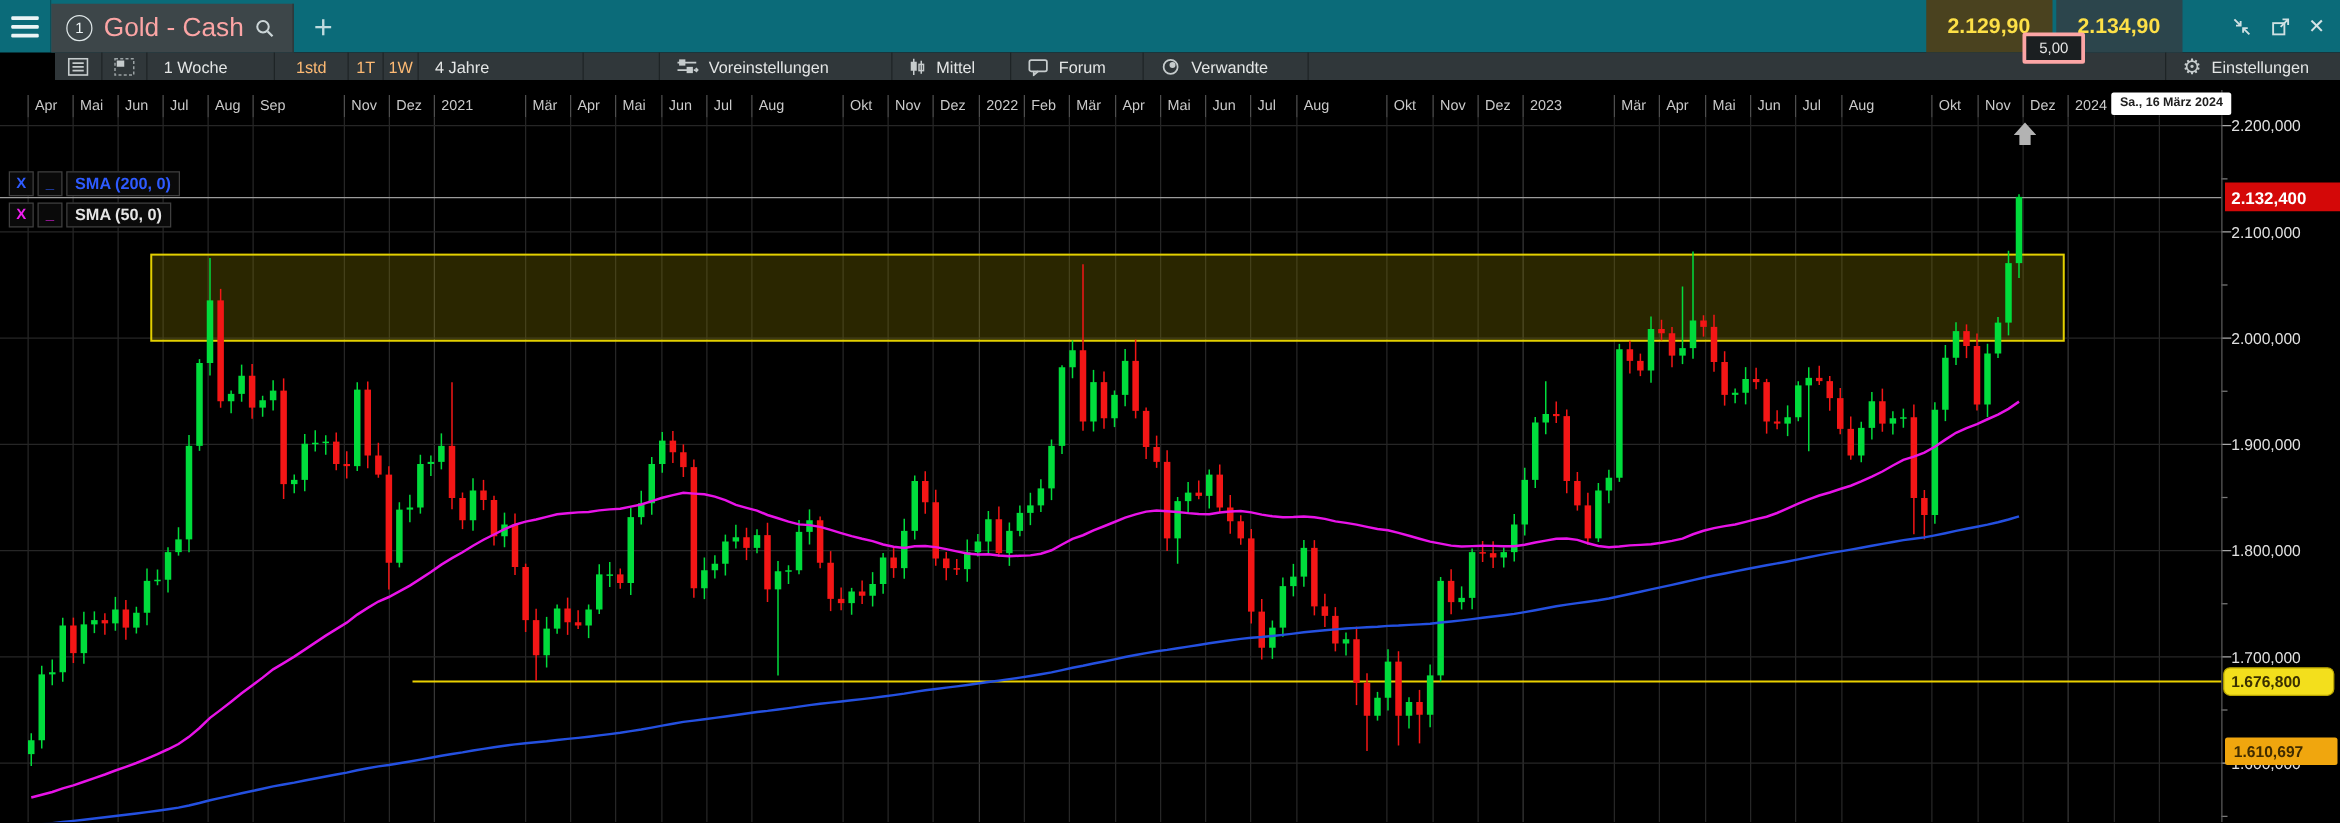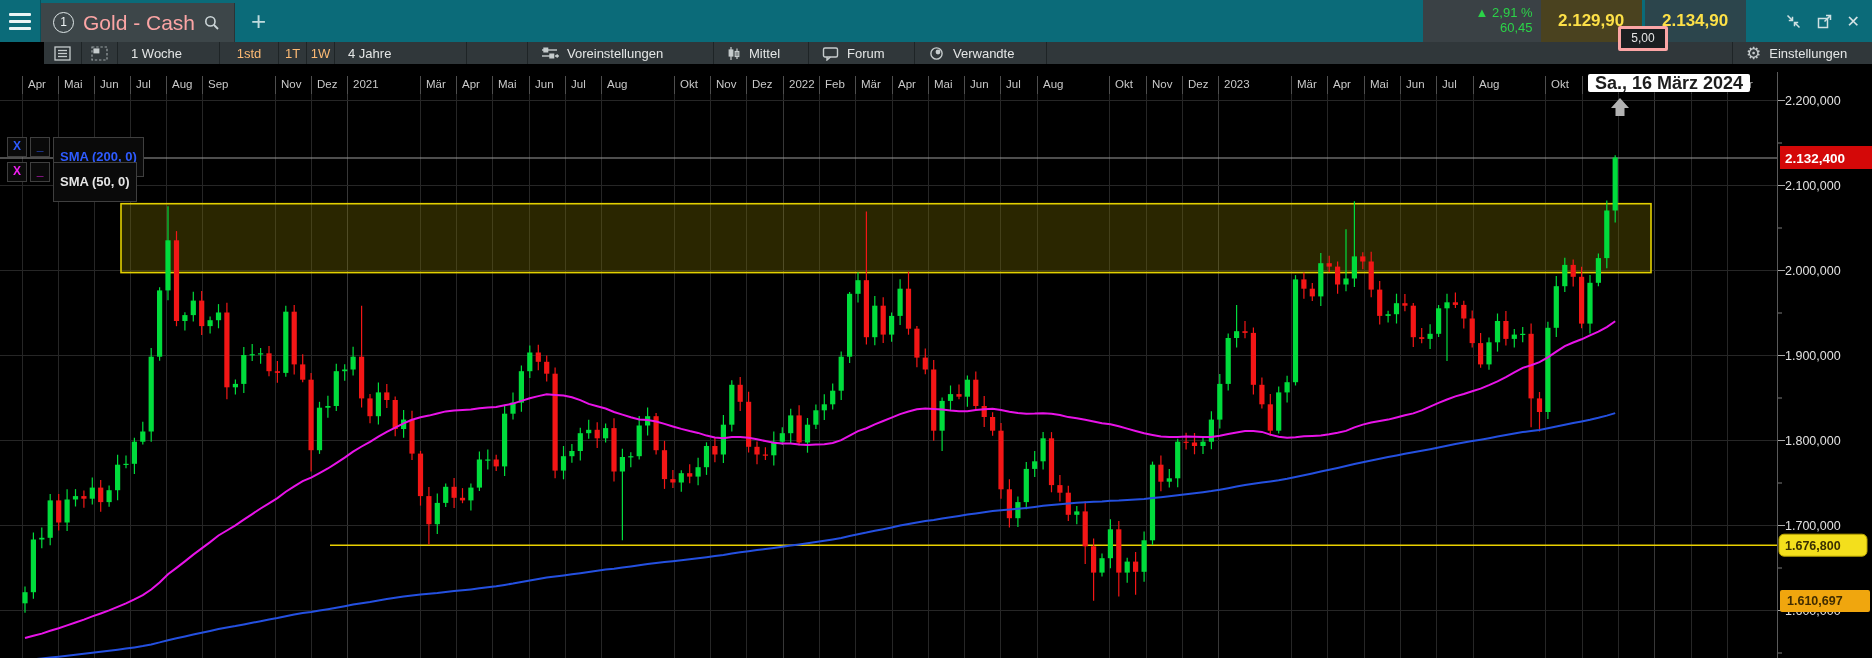--- a/index.html
+++ b/index.html
@@ -35,22 +35,22 @@
   .spacer{border-right:1px solid #1e2426;}
   .grow{flex:1;border-right:none;}
   .icon{display:inline-flex;align-items:center;justify-content:center;}
   .gear-ch{font-size:17px;color:#c6cccd;line-height:17px;}
 
   
   .chart-wrap{position:absolute;left:0;top:64px;width:1872px;height:594px;background:#000;}
   svg text{font-family:"Liberation Sans",sans-serif;}
   .legend-row{position:absolute;left:7px;display:flex;gap:3px;z-index:10;}
   .lg-btn{width:18px;height:18px;background:#0a0a0a;border:1px solid #3f3f3f;font-size:12px;font-weight:bold;text-align:center;line-height:16px;cursor:pointer;}
-  .lg-lbl{height:18px;background:#0a0a0a;border:1px solid #3f3f3f;font-size:13px;line-height:17px;padding:10px 6px;font-weight:bold;}
-  .axis-tip{position:absolute;left:1588px;top:10px;height:18px;background:#ffffff;color:#1d1d1d;font-size:18px;font-weight:bold;line-height:18px;padding:0 7px;border-radius:2px;z-index:20;box-shadow:0 1px 3px rgba(0,0,0,.7);}
+  .lg-lbl{height:18px;background:#0a0a0a;border:1px solid #3f3f3f;font-size:13px;line-height:17px;padding:0 6px;font-weight:bold;}
+  .axis-tip{position:absolute;left:1689px;top:10px;height:18px;background:#ffffff;color:#1d1d1d;font-size:10px;font-weight:bold;line-height:18px;padding:0 7px;border-radius:2px;z-index:20;box-shadow:0 1px 3px rgba(0,0,0,.7);}
 </style>
 </head>
 <body>
 
 <div class="stage">
 
   <div class="topbar">
     <div class="menu-btn">
       <i></i>
         <i></i>
@@ -62,24 +62,20 @@
       <span class="icon">
         <svg width="16" height="16" viewBox="0 0 16 16">
             <circle cx="6.4" cy="6.4" r="4.6" fill="none" stroke="#ccd6d8" stroke-width="1.6"></circle>
             <line x1="10" y1="10" x2="14" y2="14" stroke="#ccd6d8" stroke-width="1.8"></line>
           </svg>
       </span>
     </div>
     <span class="newtab">+</span>
 
     <div class="tb-right">
-      <div class="chg-panel">
-        <div><span>▲</span> <span>2,91 %</span></div>
-        <div>60,45</div>
-      </div>
       <div class="px-box bid">2.129,90</div>
       <div class="px-box ask">2.134,90</div>
       <div class="win-icons">
         <span class="wi depth-ic">
             <b></b>
             <i></i>
             <i></i>
             <i></i>
           </span>
         <span class="wi">

